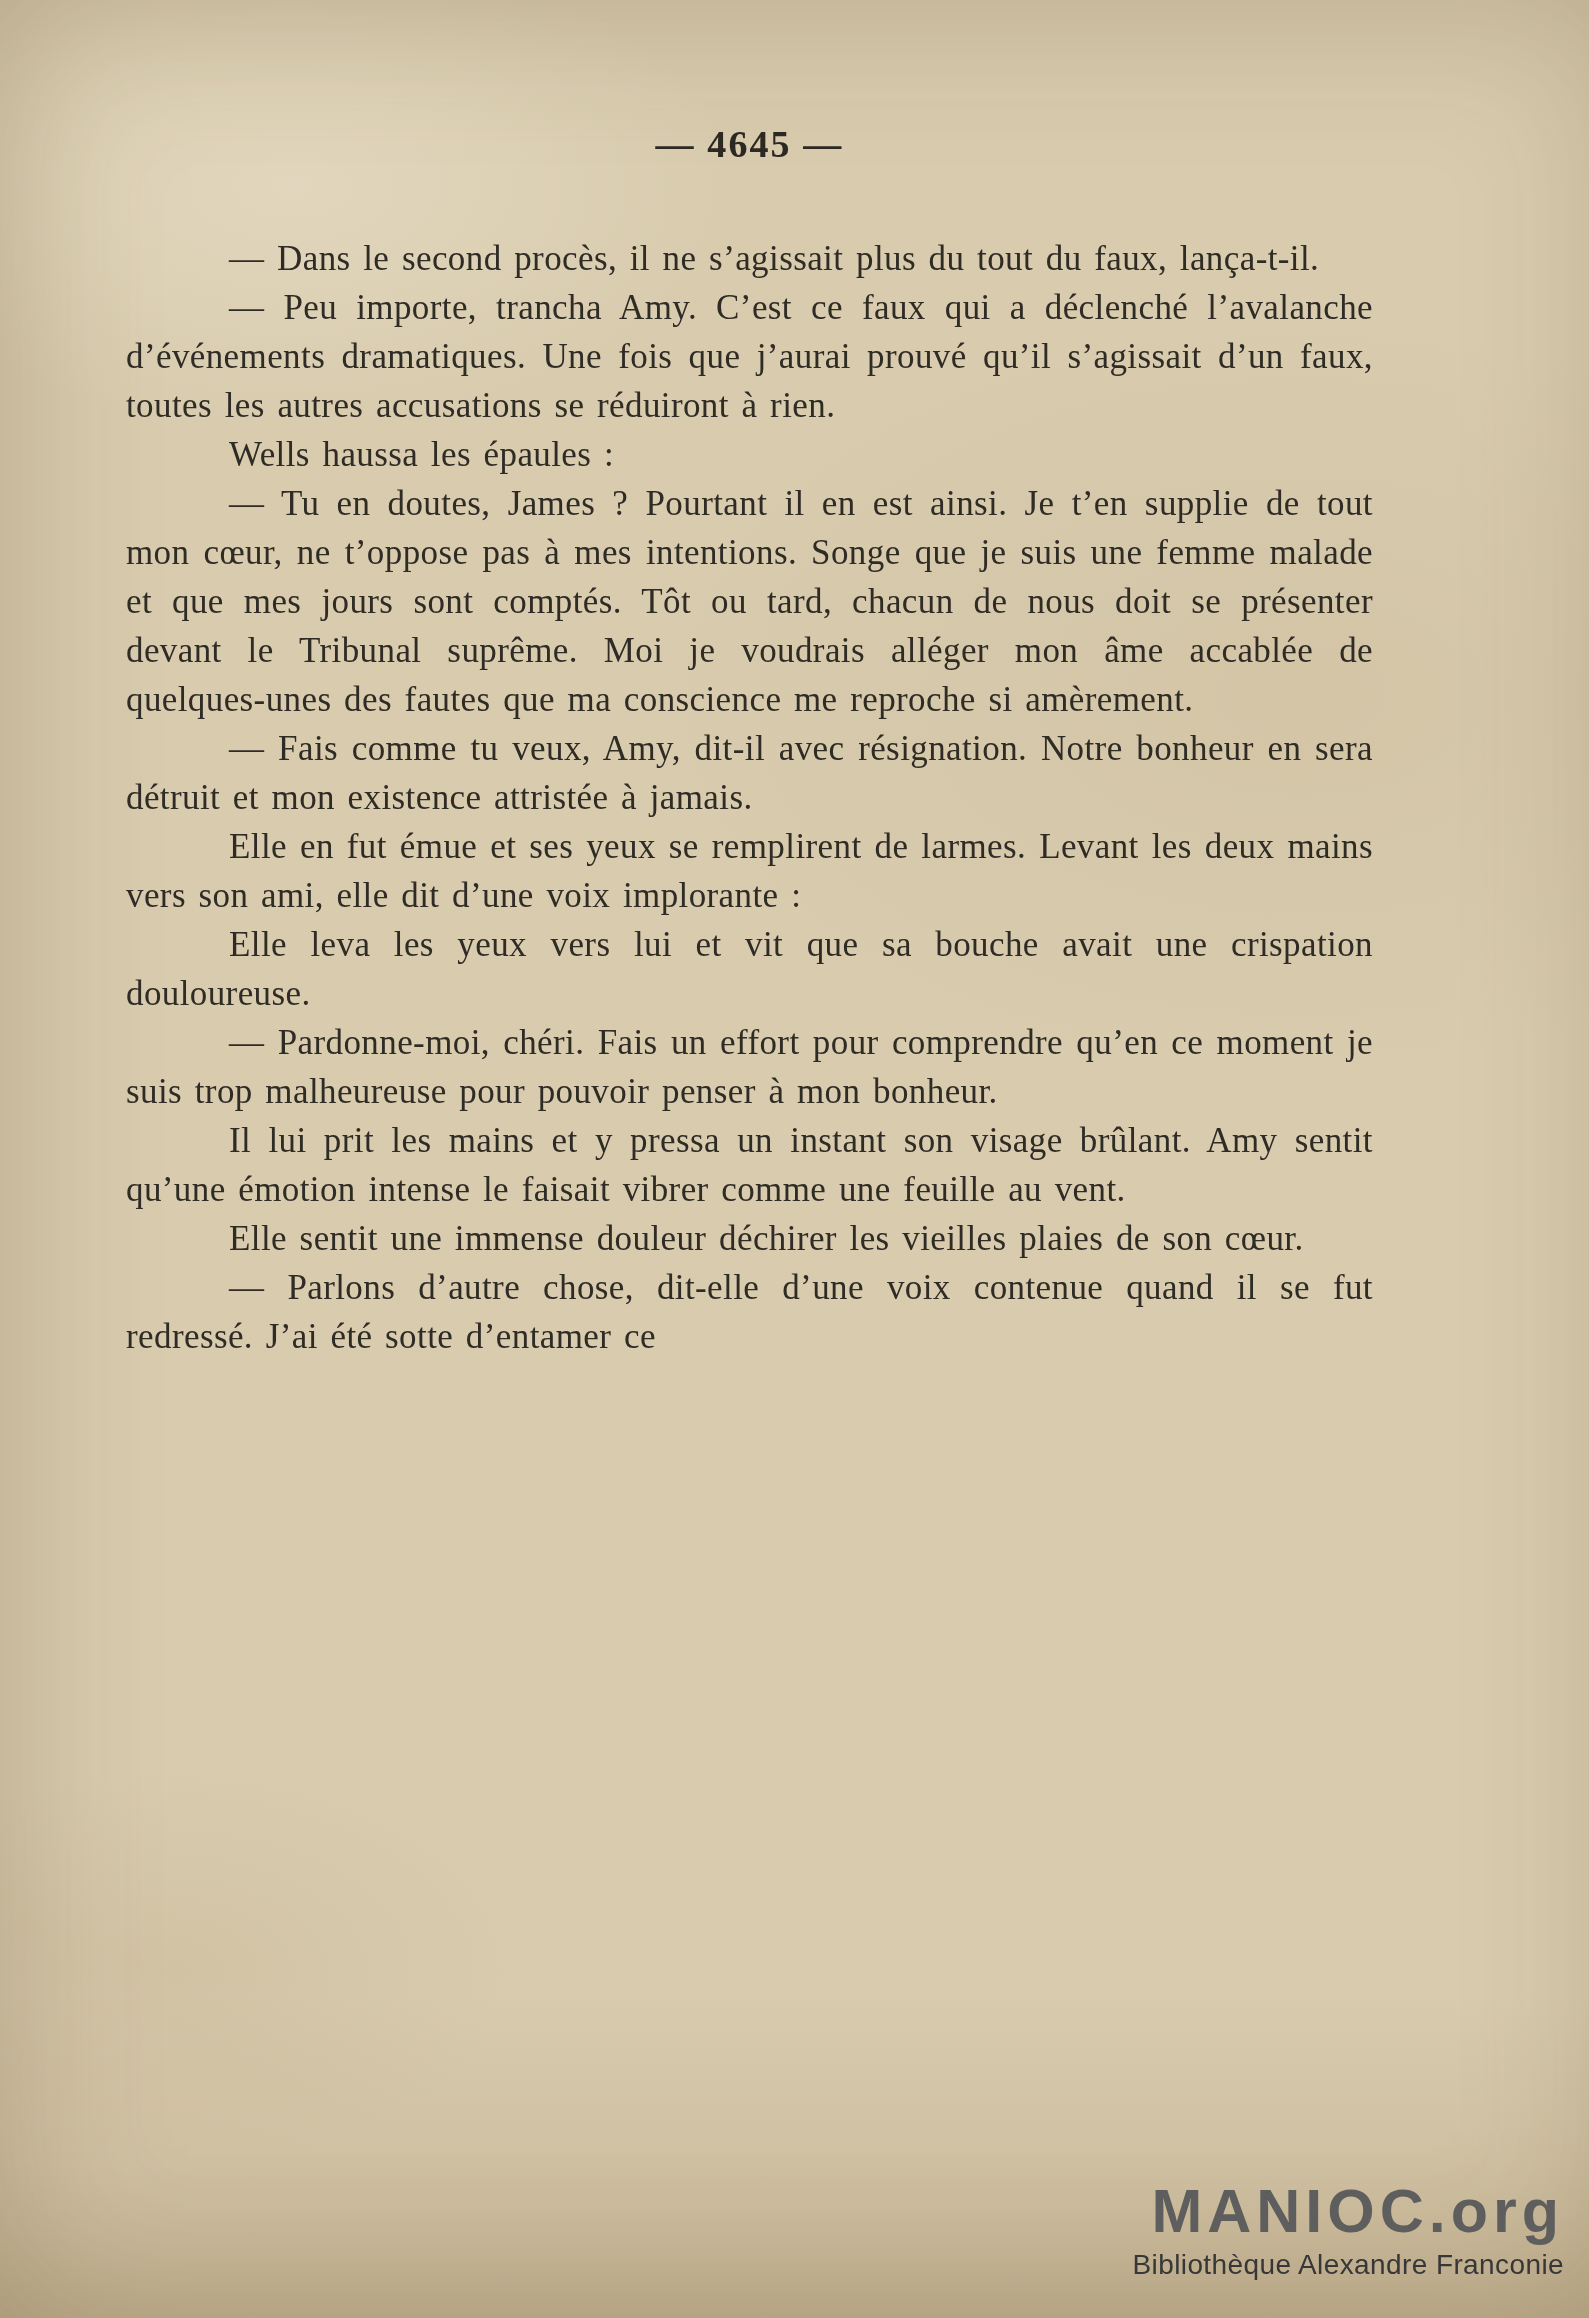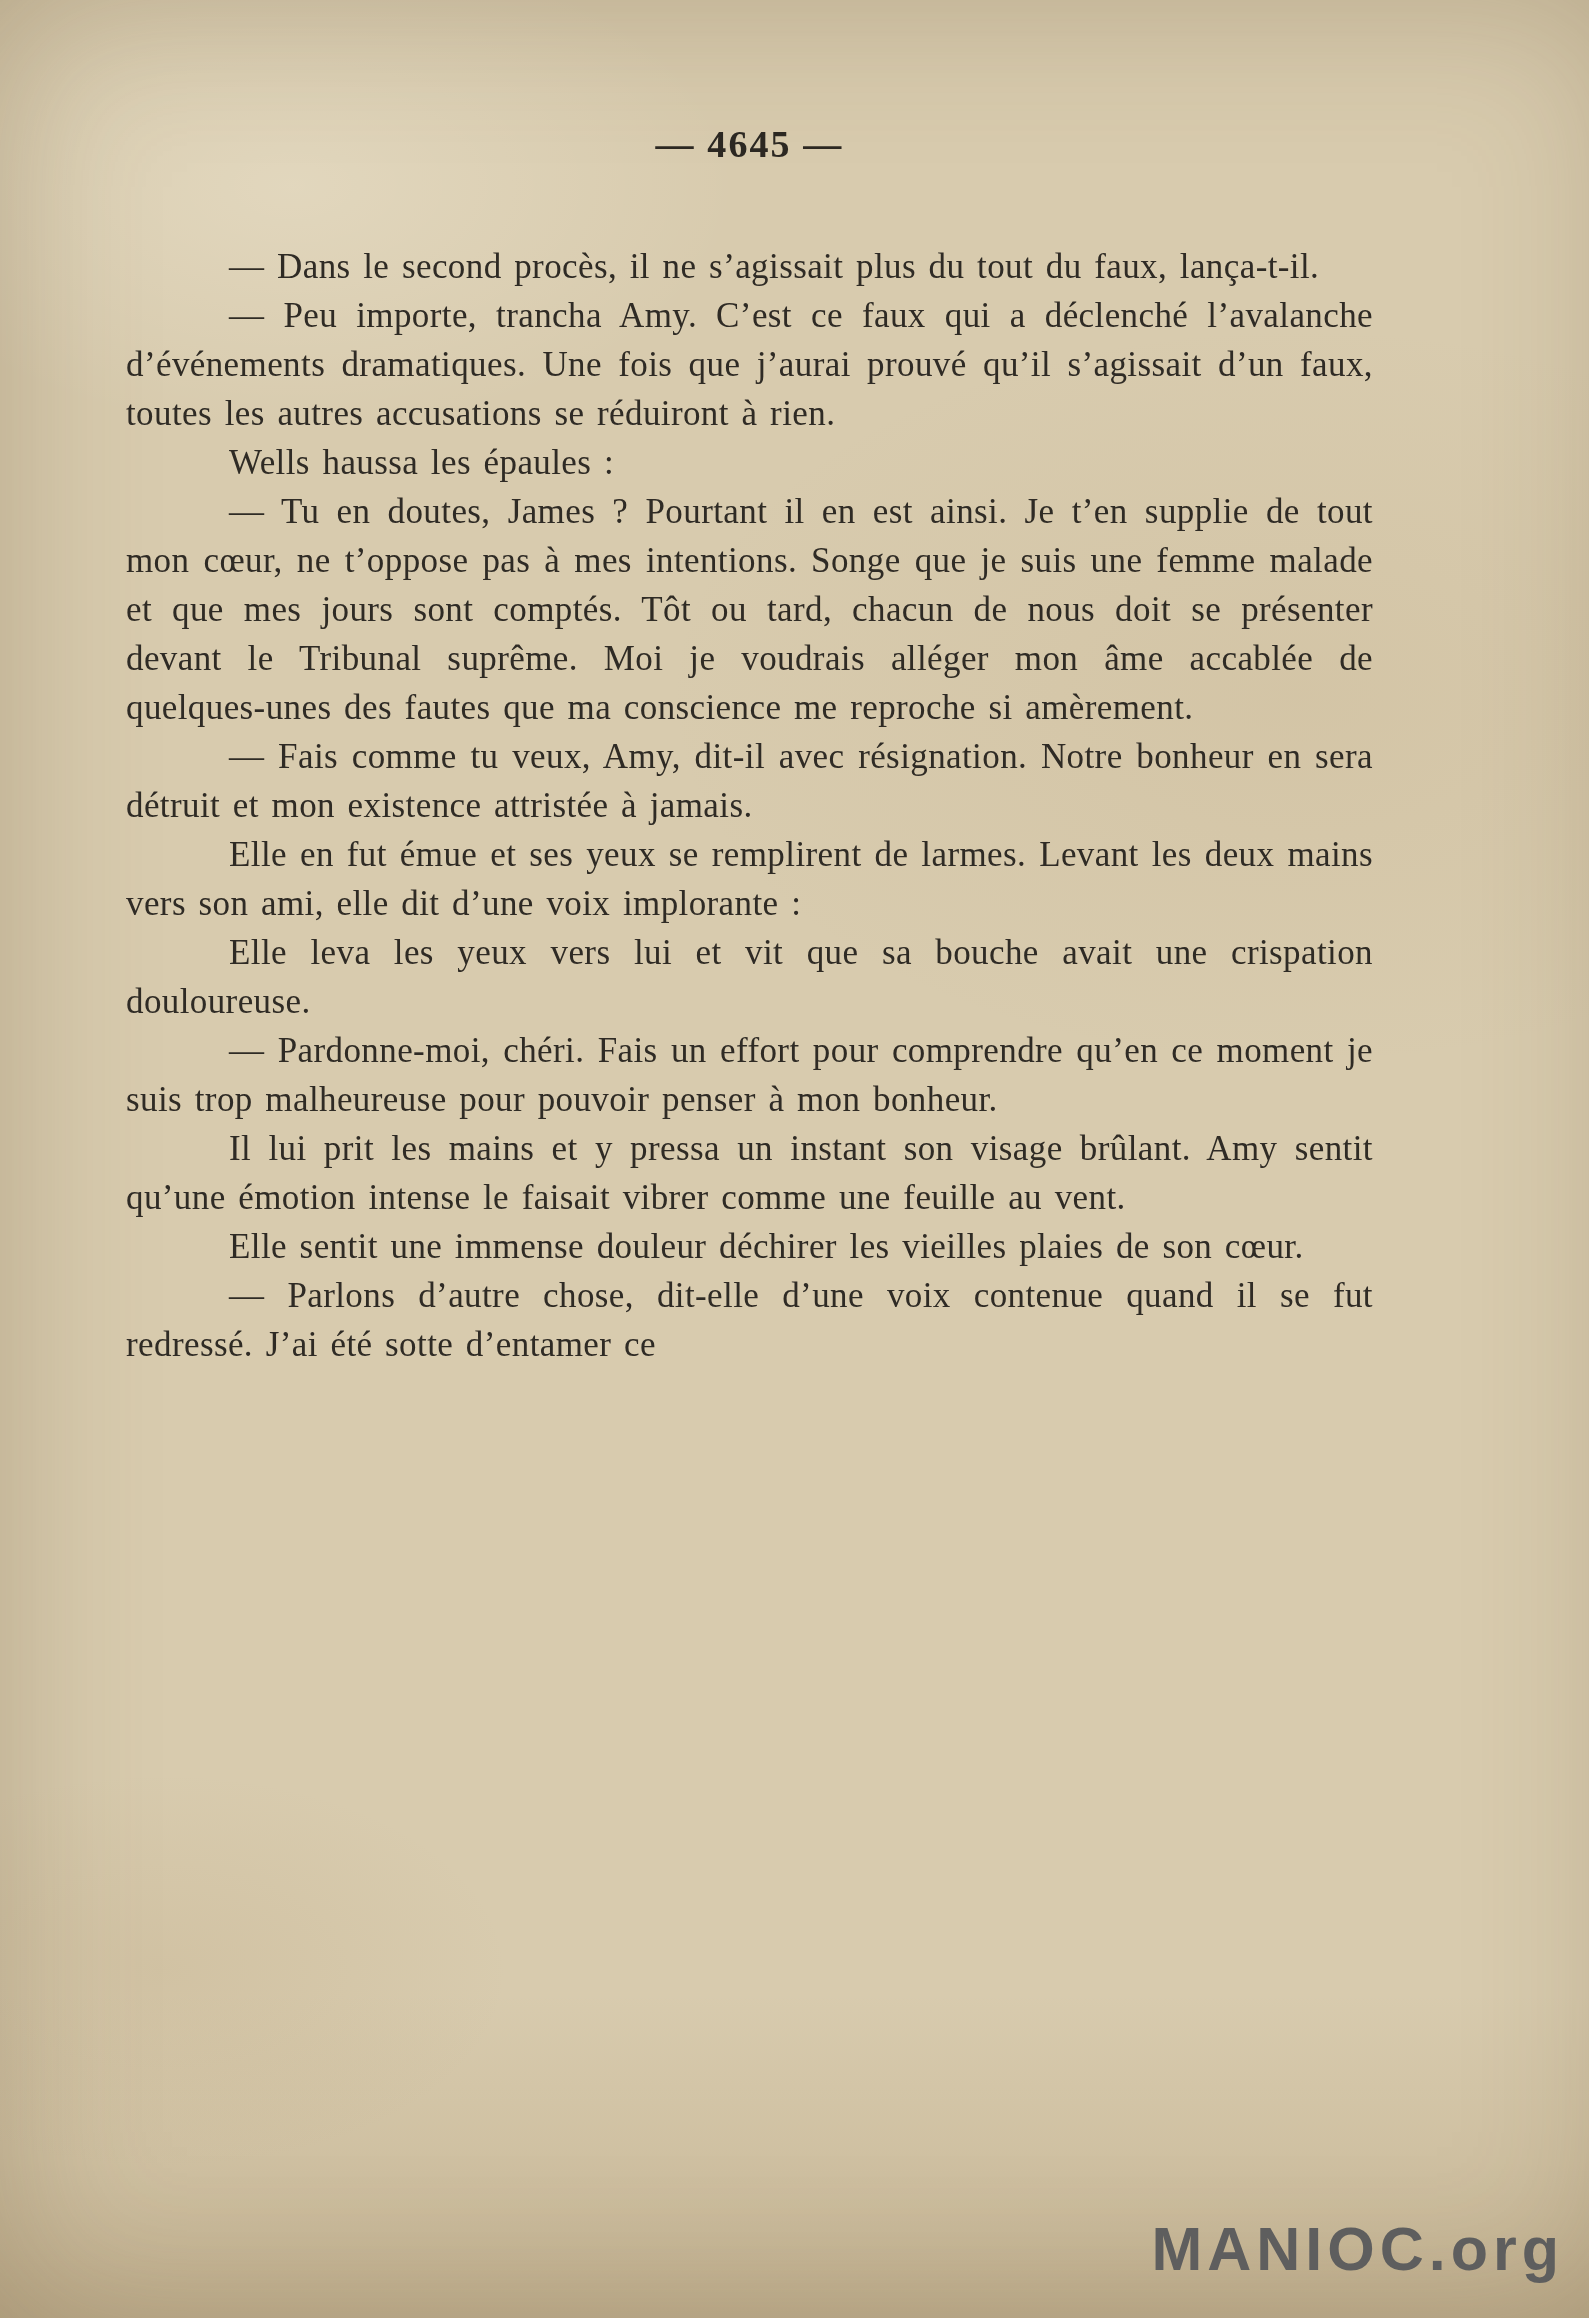--- a/index.html
+++ b/index.html
@@ -33,21 +33,21 @@
     width: 1247px;
     text-align: center;
     font-size: 38px;
     font-weight: bold;
     letter-spacing: 2.1px;
     color: #2c2822;
   }
 
   .text-block {
     position: absolute;
-    top: 242px;
+    top: 234px;
     left: 126px;
     width: 1247px;
     font-size: 35px;
     line-height: 49px;
     text-align: justify;
     letter-spacing: 0.4px;
     word-spacing: 3.5px;
   }
 
   .text-block p {
@@ -106,16 +106,17 @@
     <p>Elle en fut émue et ses yeux se remplirent de larmes. Levant les deux mains vers son ami, elle dit d’une voix implorante :</p>
     <p>Elle leva les yeux vers lui et vit que sa bouche avait une crispation douloureuse.</p>
     <p>— Pardonne-moi, chéri. Fais un effort pour comprendre qu’en ce moment je suis trop malheureuse pour pouvoir penser à mon bonheur.</p>
     <p>Il lui prit les mains et y pressa un instant son visage brûlant. Amy sentit qu’une émotion intense le faisait vibrer comme une feuille au vent.</p>
     <p>Elle sentit une immense douleur déchirer les vieilles plaies de son cœur.</p>
     <p>— Parlons d’autre chose, dit-elle d’une voix contenue quand il se fut redressé. J’ai été sotte d’entamer ce</p>
   </div>
 
   <div class="footer">
     <div class="manioc-logo">MANIOC.org</div>
+    <div class="footer-library">Bibliothèque Alexandre Franconie</div>
   </div>
 
 </div>
 
 
 </body></html>

